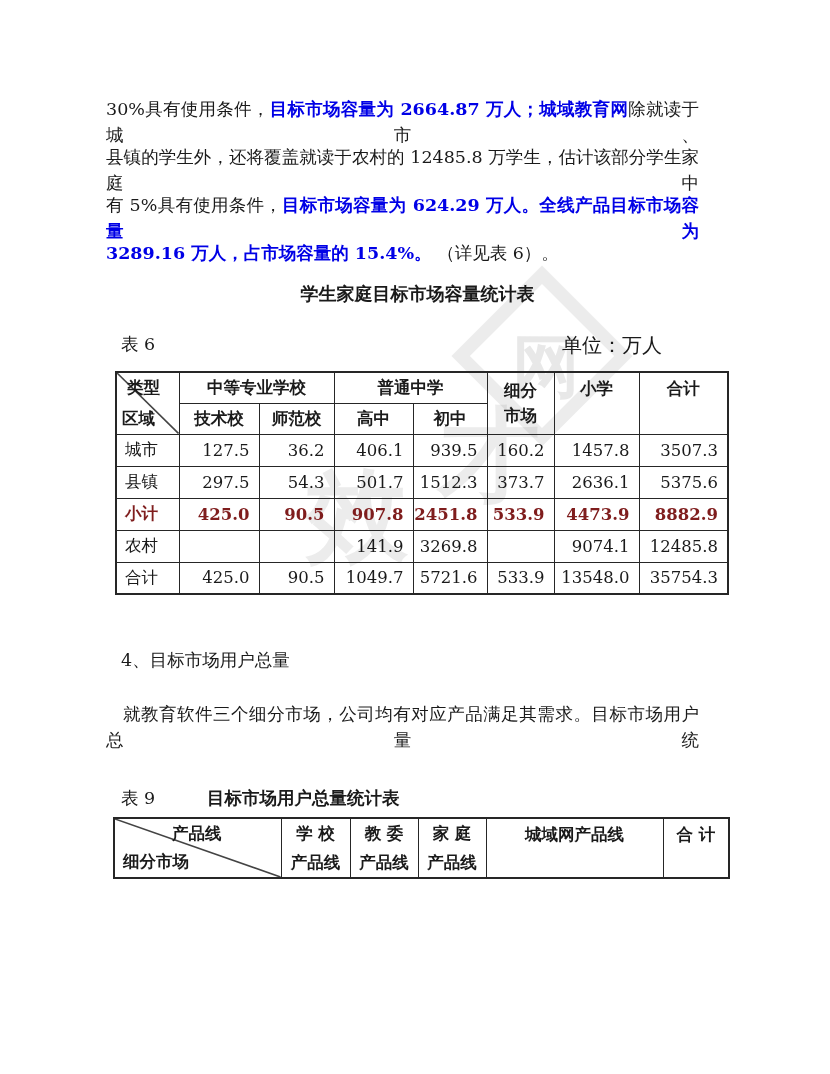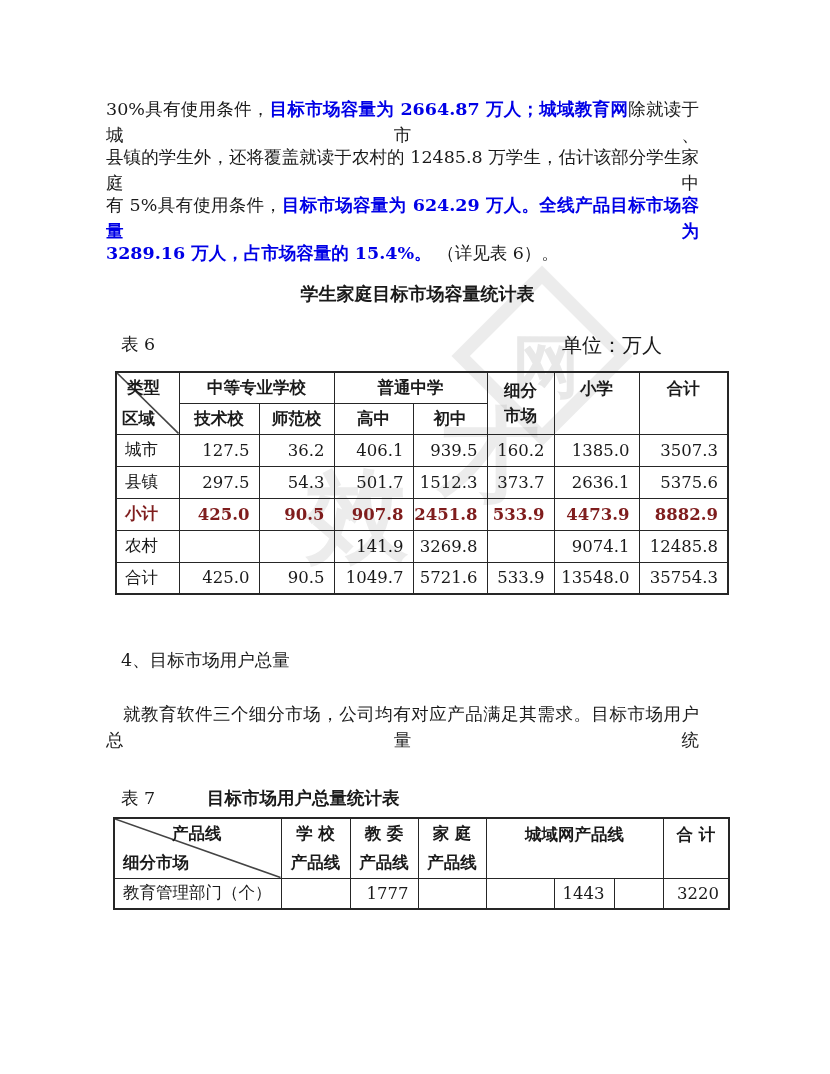--- a/index.html
+++ b/index.html
@@ -116,21 +116,21 @@
         <td class="th">高中</td>
         <td class="th">初中</td>
       </tr>
       <tr class="dr">
         <td class="lab">城市</td>
         <td class="num">127.5</td>
         <td class="num">36.2</td>
         <td class="num">406.1</td>
         <td class="num">939.5</td>
         <td class="num">160.2</td>
-        <td class="num">1385.0</td>
+        <td class="num">1457.8</td>
         <td class="num">3507.3</td>
       </tr>
       <tr class="dr">
         <td class="lab">县镇</td>
         <td class="num">297.5</td>
         <td class="num">54.3</td>
         <td class="num">501.7</td>
         <td class="num">1512.3</td>
         <td class="num">373.7</td>
         <td class="num">2636.1</td>
@@ -165,21 +165,21 @@
         <td class="num">533.9</td>
         <td class="num">13548.0</td>
         <td class="num">35754.3</td>
       </tr>
     </tbody>
       </table>
 
     <div class="sec-head" style="top:648px;">4、目标市场用户总量</div>
     <div class="pline just" style="top:701px; text-indent:17px;"><span>就教育软件三个细分市场，公司均有对应产品满足其需求。目标市场用户总量统</span></div>
 
-    <div class="tbl-label" style="left:121px; top:786px;">表 7</div>
+    <div class="tbl-label" style="left:121px; top:786px;">表 9</div>
     <div class="t7-title" style="top:786px;">目标市场用户总量统计表</div>
 
     <table class="t7">
       <colgroup>
         <col style="width:167px">
           <col style="width:69px">
           <col style="width:68px">
           <col style="width:68px">
         <col style="width:68px">
           <col style="width:60px">
@@ -203,27 +203,17 @@
           <div>教 委</div>
           <div>产品线</div>
         </td>
         <td class="th two">
           <div>家 庭</div>
           <div>产品线</div>
         </td>
         <td class="th top" colspan="3">城域网产品线</td>
         <td class="th top">合 计</td>
       </tr>
-      <tr class="r2">
-        <td class="lab">教育管理部门（个）</td>
-        <td class="num"></td>
-        <td class="num">1777</td>
-        <td class="num"></td>
-        <td class="num"></td>
-        <td class="num">1443</td>
-        <td class="num"></td>
-        <td class="num">3220</td>
-      </tr>
     </tbody>
       </table>
 
   </div>
 </div>
 
 </body></html>

